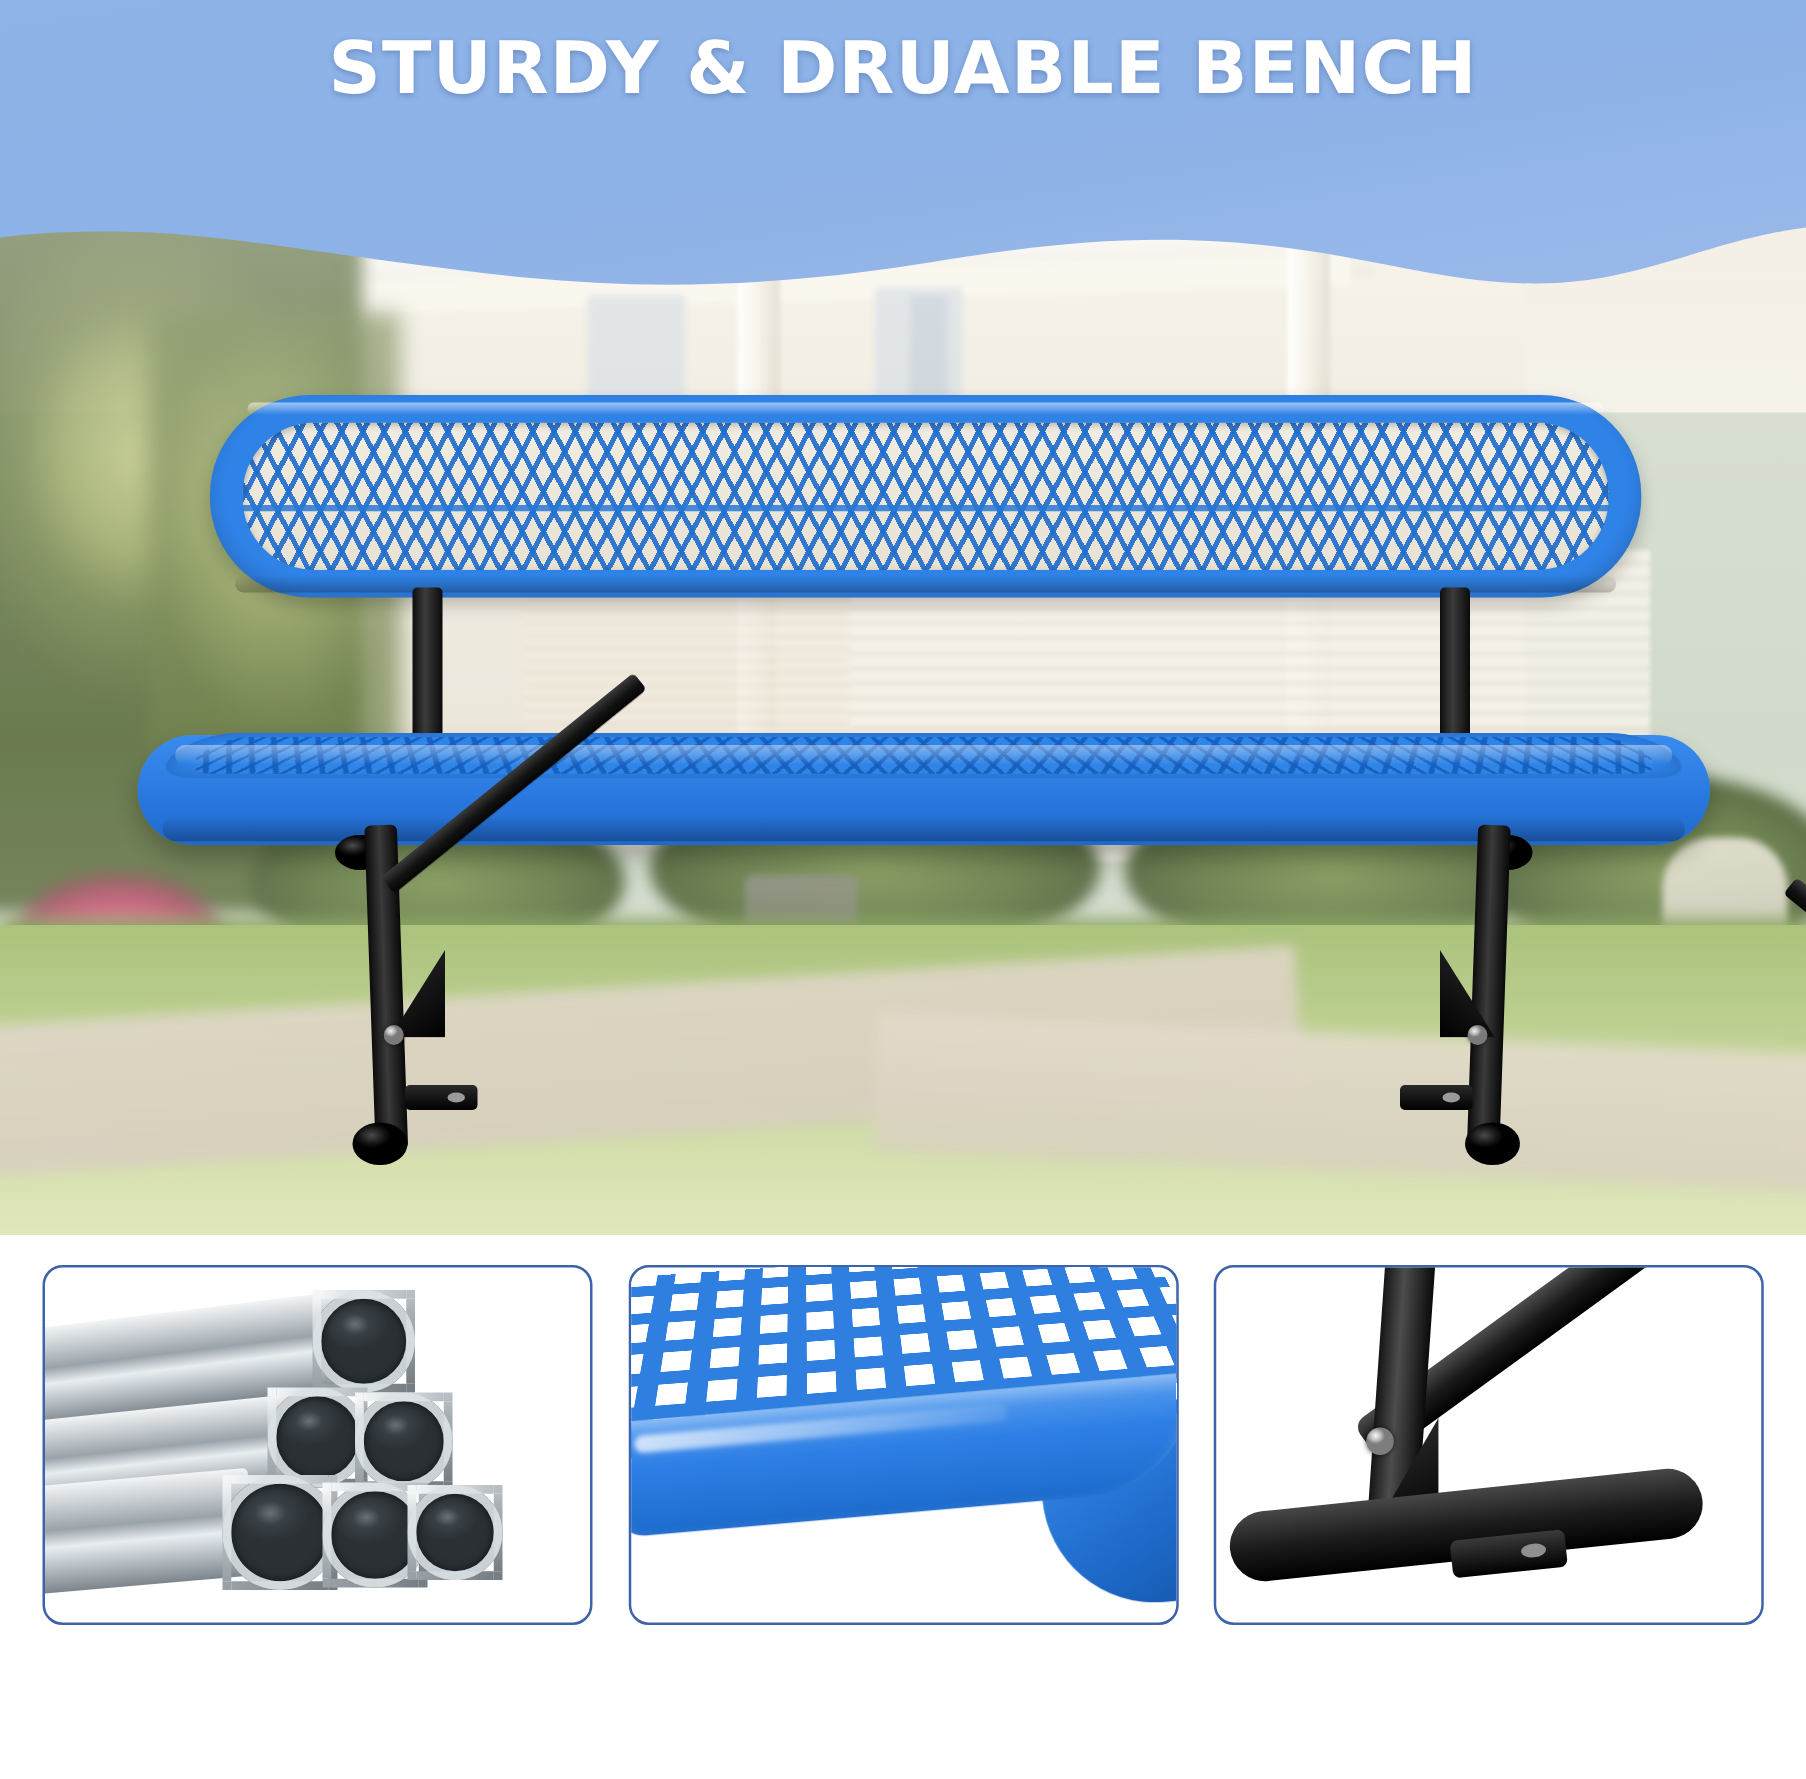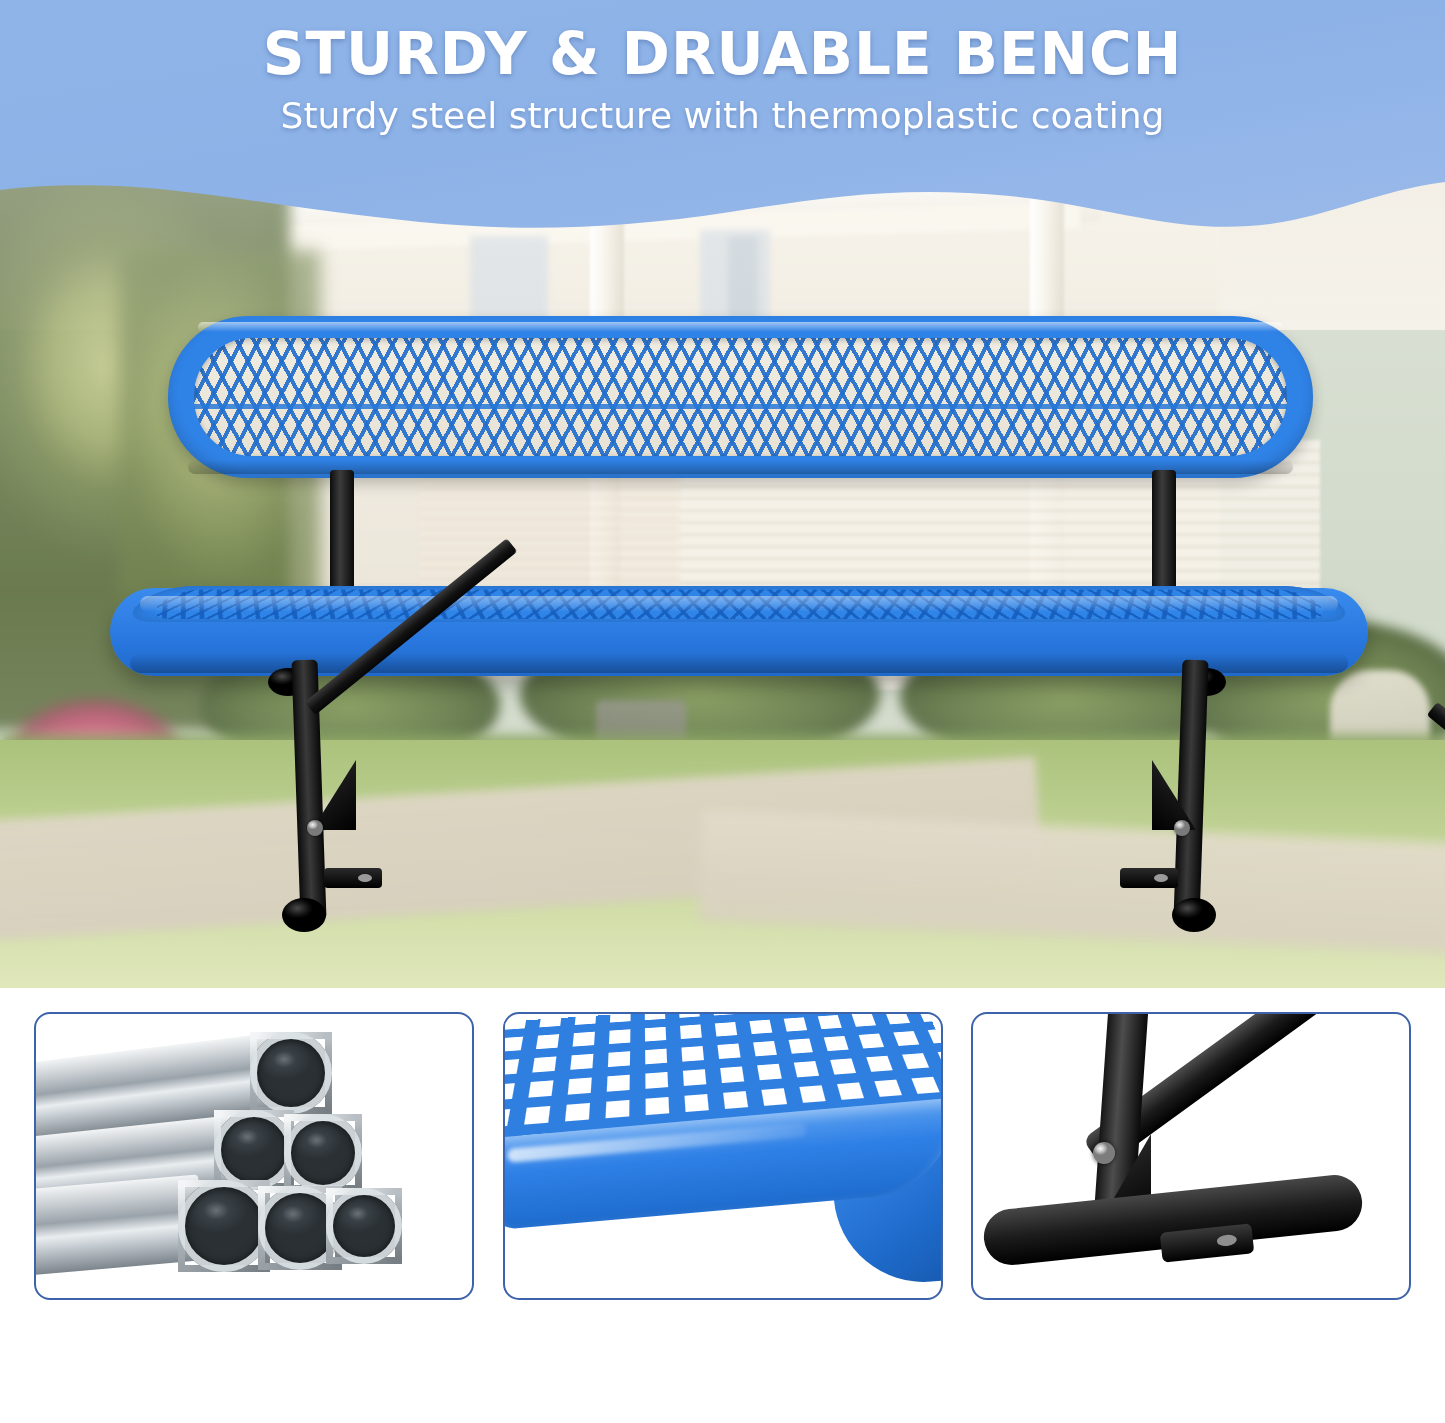--- a/index.html
+++ b/index.html
@@ -452,21 +452,20 @@
         <linearGradient id="bg" x1="0" y1="0" x2="1" y2="1">
           <stop offset="0%" stop-color="#8FB4E8"></stop>
           <stop offset="50%" stop-color="#8DB2E7"></stop>
           <stop offset="100%" stop-color="#9AB9EA"></stop>
         </linearGradient>
       </defs>
       <path d="M0,0 H1445 V182 C1380,190 1330,216 1270,224 C1180,236 1110,206 1010,196 C900,185 820,198 730,212 C620,229 520,232 420,222 C300,210 200,190 120,186 C70,184 30,186 0,190 Z" fill="url(#bg)"></path>
     </svg>
     <div class="banner-text">
       <div class="banner-title">STURDY &amp; DRUABLE BENCH</div>
-      <div class="banner-sub">Sturdy steel structure with thermoplastic coating</div>
     </div>
   </div>
 
   <div class="features">
     <div class="panel-row">
 
       <div class="panel">
         <div class="tube" style="left:-10px; top:34px; width:250px; height:78px; transform:rotate(-7deg);"></div>
         <div class="tube-end" style="left:214px; top:18px; width:82px; height:82px;"></div>
 

